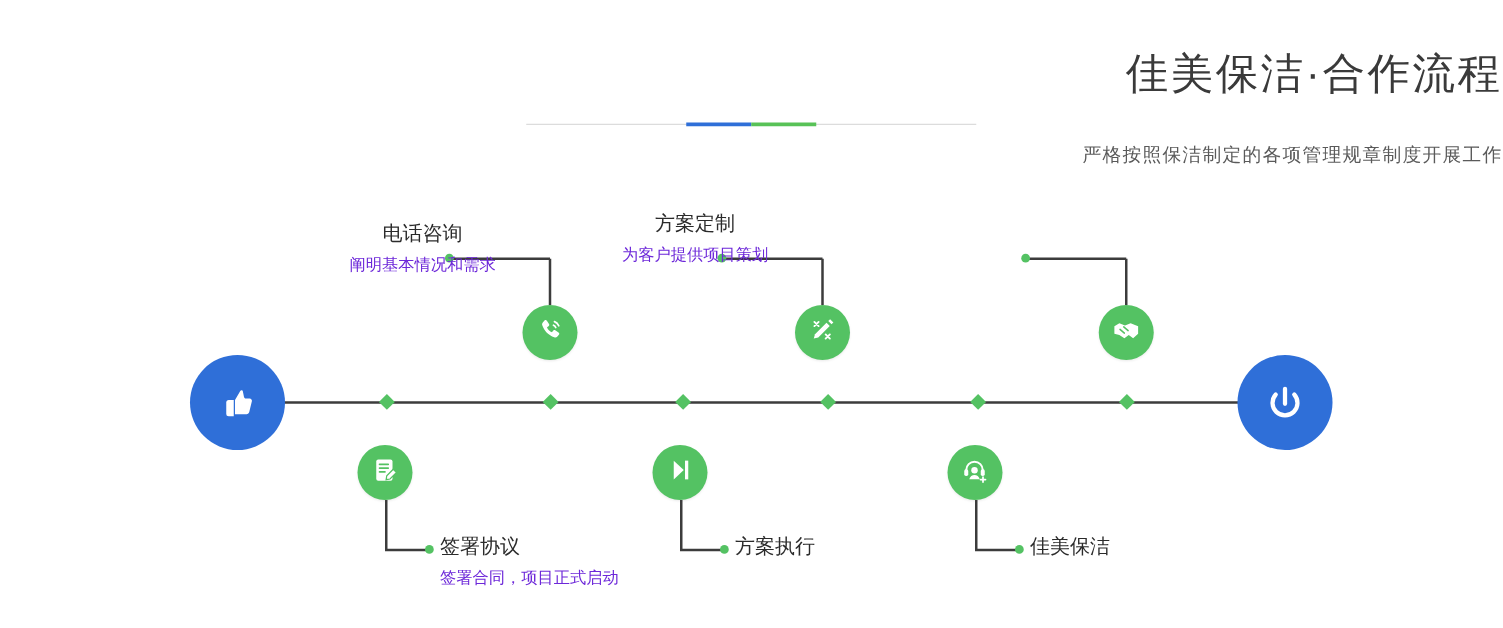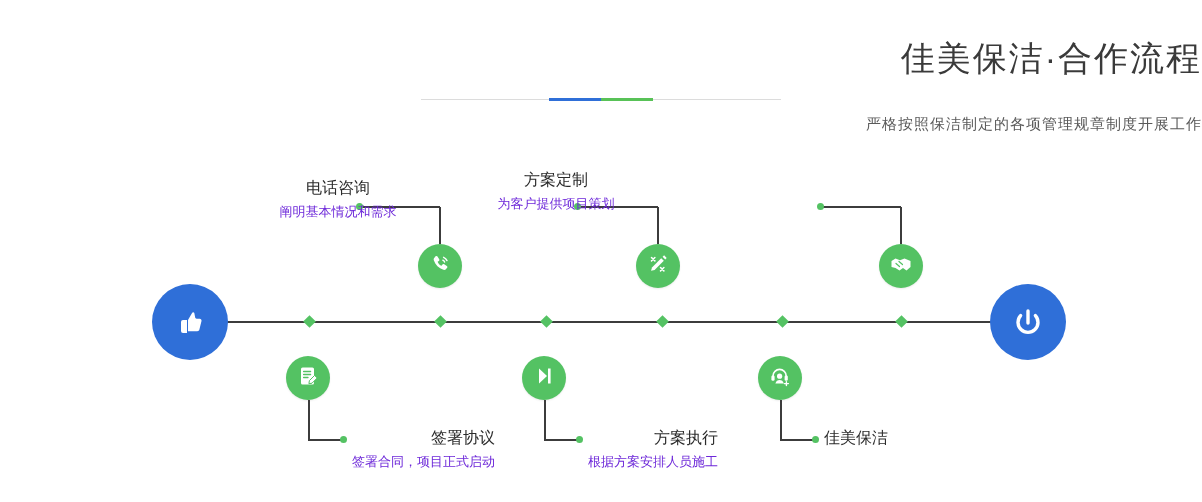--- a/index.html
+++ b/index.html
@@ -88,21 +88,21 @@
     height:1.5px;
     background:#3c3c3c;
   }
   .dot{
     position:absolute;
     width:7px;height:7px;border-radius:50%;
     background:#54c263;
   }
   .lbl{
     position:absolute;
-    text-align:right;
+    text-align:left;
     white-space:nowrap;
   }
   .lbl .t{
     font-size:16px;color:#2b2b2b;line-height:20px;
   }
   .lbl .d{
     font-size:13px;color:#6d28d9;line-height:20px;margin-top:4px;
   }
   .lbl.upper{ }
   .lbl.lower{ }
@@ -204,21 +204,20 @@
         <path d="M8 5.5l8 7.5-8 7.5z" fill="#fff"></path>
         <rect x="17" y="5.5" width="2.6" height="15" fill="#fff"></rect>
       </svg>
     </span>
   </div>
   <div class="stem" style="left:544px;top:250px;height:40px;"></div>
   <div class="arm" style="left:544px;top:289px;width:36px;"></div>
   <div class="dot" style="left:576px;top:286px;"></div>
   <div class="lbl lower" style="left:588px;top:278px;">
     <div class="t">方案执行</div>
-    <div class="d">根据方案安排人员施工</div>
   </div>
 
   <div class="diamond" style="left:778px;"></div>
   <div class="node" style="left:879px;top:94px;">
     <span>
       <svg width="26" height="26" viewBox="0 0 26 26">
         <path d="M3.5 10l4-2.5 4.5 1.8 4.5-1.8 6 2.5v6l-4 3.5-3.5-2.5-3.5 2.5-4-2.5-4-1z" fill="#fff"></path>
         <path d="M8 12.5l3.5 3M11 10.5l3.5 3" stroke="#54c263" stroke-width="1.2" stroke-linecap="round"></path>
       </svg>
     </span>

